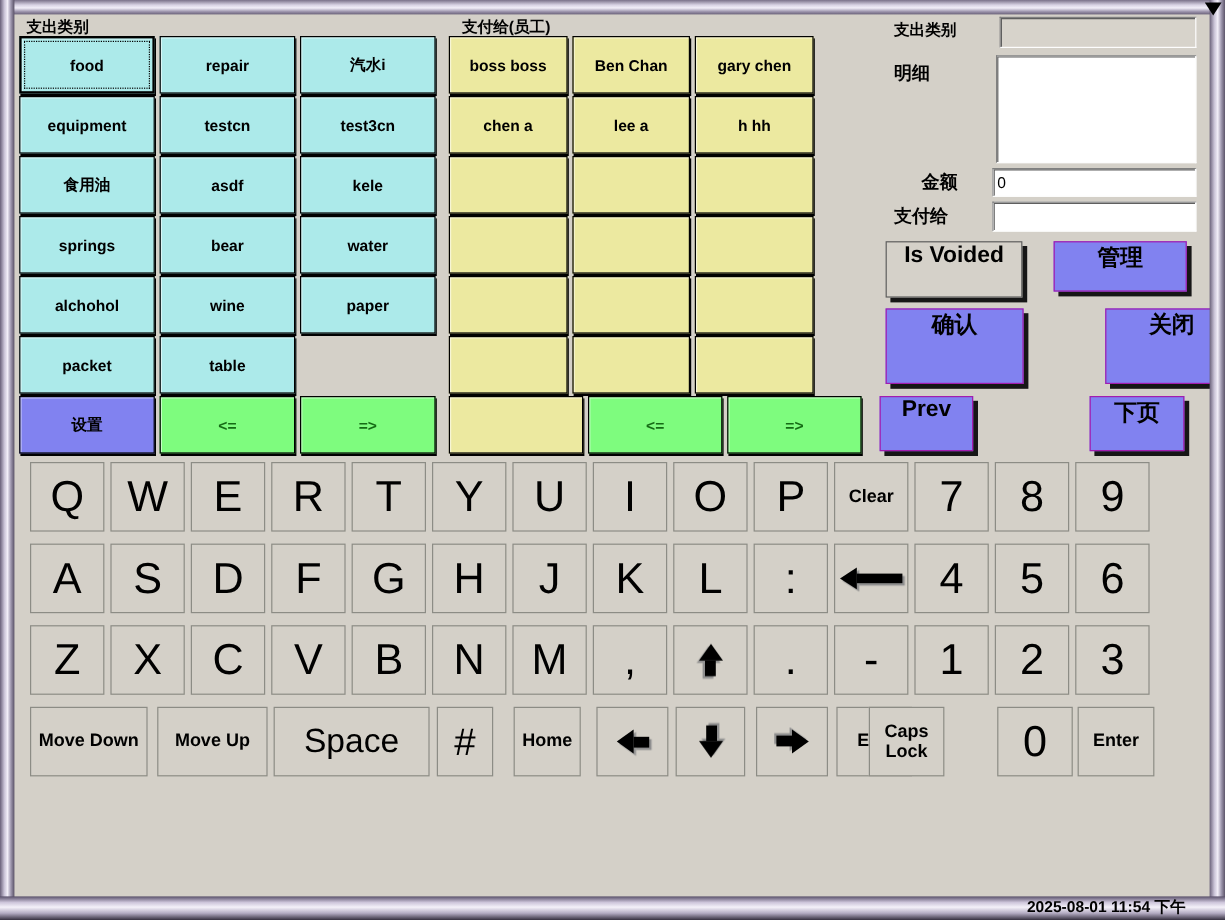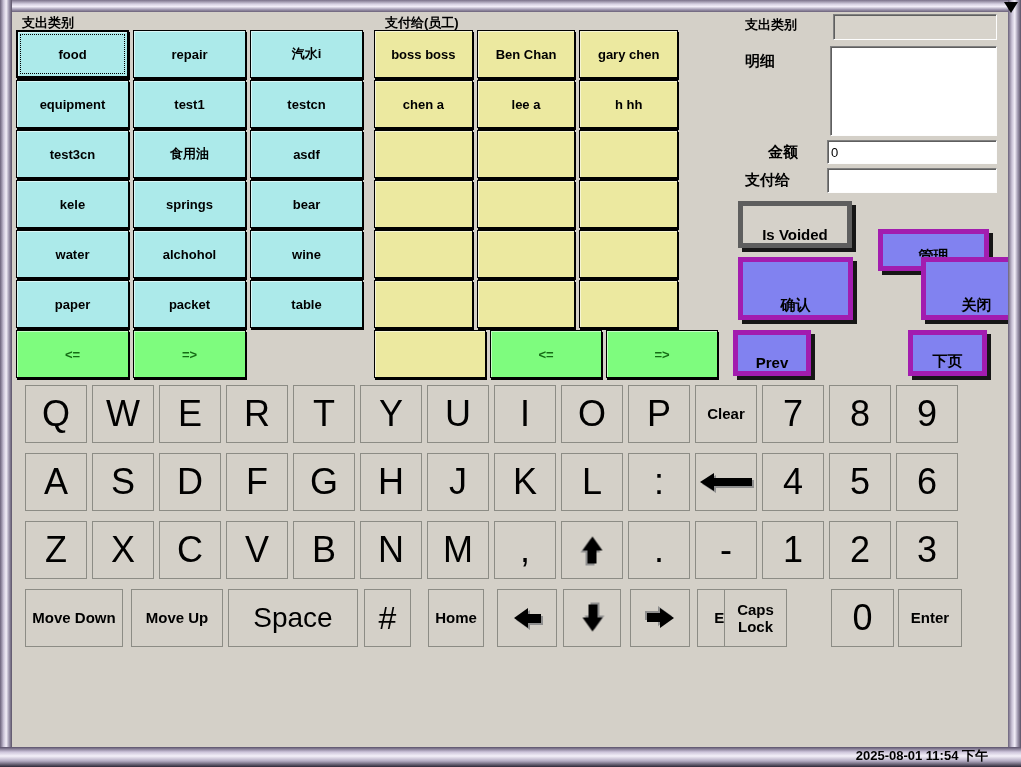--- a/index.html
+++ b/index.html
@@ -39,26 +39,26 @@
   .cat-grid div.gbtn:nth-of-type(1){border:2px solid #000;outline:1px dotted #000;outline-offset:-5px;}
 
   
   .sunken{position:absolute;background:#fff;border:1px solid;border-color:#808080 #fdfdfd #fdfdfd #808080;
     box-shadow:inset 1px 1px 0 #5f5f5f;box-sizing:border-box;}
   .cat-field{left:833px;top:14px;width:164px;height:26px;background:#d7d3cb;}
   .detail-box{left:830px;top:46px;width:167px;height:90px;}
   .amount-input{left:827px;top:140px;width:170px;height:24px;font-size:13px;padding:2px 3px;font-family:inherit;}
   .payee-input{left:827px;top:168px;width:170px;height:25px;font-size:13px;padding:2px 3px;font-family:inherit;}
   .plabel{position:absolute;font-size:15px;font-weight:bold;color:#000;}
-  .pbtn{position:absolute;display:flex;align-items:flex-end;justify-content:center;
-    font-size:15px;font-weight:bold;color:#000;background:#8182f0;
-    border:5px solid #a21caf;box-shadow:4px 4px 0 #161616;box-sizing:border-box;cursor:default;}
+  .pbtn{position:absolute;display:flex;align-items:flex-start;justify-content:center;
+    font-size:19px;font-weight:bold;color:#000;background:#8182f0;
+    border:1px solid #a21caf;box-shadow:4px 4px 0 #161616;box-sizing:border-box;cursor:default;}
   .pbtn.gray{background:#d5d1c9;border-color:#5e5e5e;}
   .btn-voided{left:738px;top:201px;width:114px;height:47px;}
-  .btn-manage{left:878px;top:201px;width:111px;height:42px;margin-top:28px;}
+  .btn-manage{left:878px;top:201px;width:111px;height:42px;}
   .btn-confirm{left:738px;top:257px;width:115px;height:63px;}
   .btn-close{left:921px;top:257px;width:111px;height:63px;}
   .btn-prev{left:733px;top:330px;width:78px;height:46px;}
   .btn-next{left:908px;top:330px;width:79px;height:46px;}
 
   
   .krow{position:absolute;left:25px;display:flex;gap:5px;}
   .krow1{top:385px;} .krow2{top:453px;} .krow3{top:521px;}
   .krow4{top:589px;left:0;width:1021px;height:58px;}
   .key{width:62px;height:58px;background:#d4d0c8;border:1px solid #8c8c85;
@@ -114,23 +114,20 @@
       </div>
 
       <div class="gbtn cyan" data-name="category-button">
         <span data-name="category-button-label">汽水i</span>
       </div>
 
       <div class="gbtn cyan" data-name="category-button">
         <span data-name="category-button-label">equipment</span>
       </div>
 
-      <div class="gbtn cyan" data-name="category-button">
-        <span data-name="category-button-label">test1</span>
-      </div>
 
       <div class="gbtn cyan" data-name="category-button">
         <span data-name="category-button-label">testcn</span>
       </div>
 
       <div class="gbtn cyan" data-name="category-button">
         <span data-name="category-button-label">test3cn</span>
       </div>
 
       <div class="gbtn cyan" data-name="category-button">
@@ -171,20 +168,23 @@
 
       <div class="gbtn cyan" data-name="category-button">
         <span data-name="category-button-label">packet</span>
       </div>
 
       <div class="gbtn cyan" data-name="category-button">
         <span data-name="category-button-label">table</span>
       </div>
     </div>
   <div class="grid cat-nav" data-name="category-nav-row">
+    <div class="gbtn purple" data-name="settings-button">
+      <span data-name="settings-button-label">设置</span>
+    </div>
     <div class="gbtn green" data-name="category-page-prev-button">
       <span data-name="page-prev-label">&lt;=</span>
     </div>
     <div class="gbtn green" data-name="category-page-next-button">
       <span data-name="page-next-label">=&gt;</span>
     </div>
   </div>
 
   <div class="grid pay-grid" data-name="payee-grid">
 

